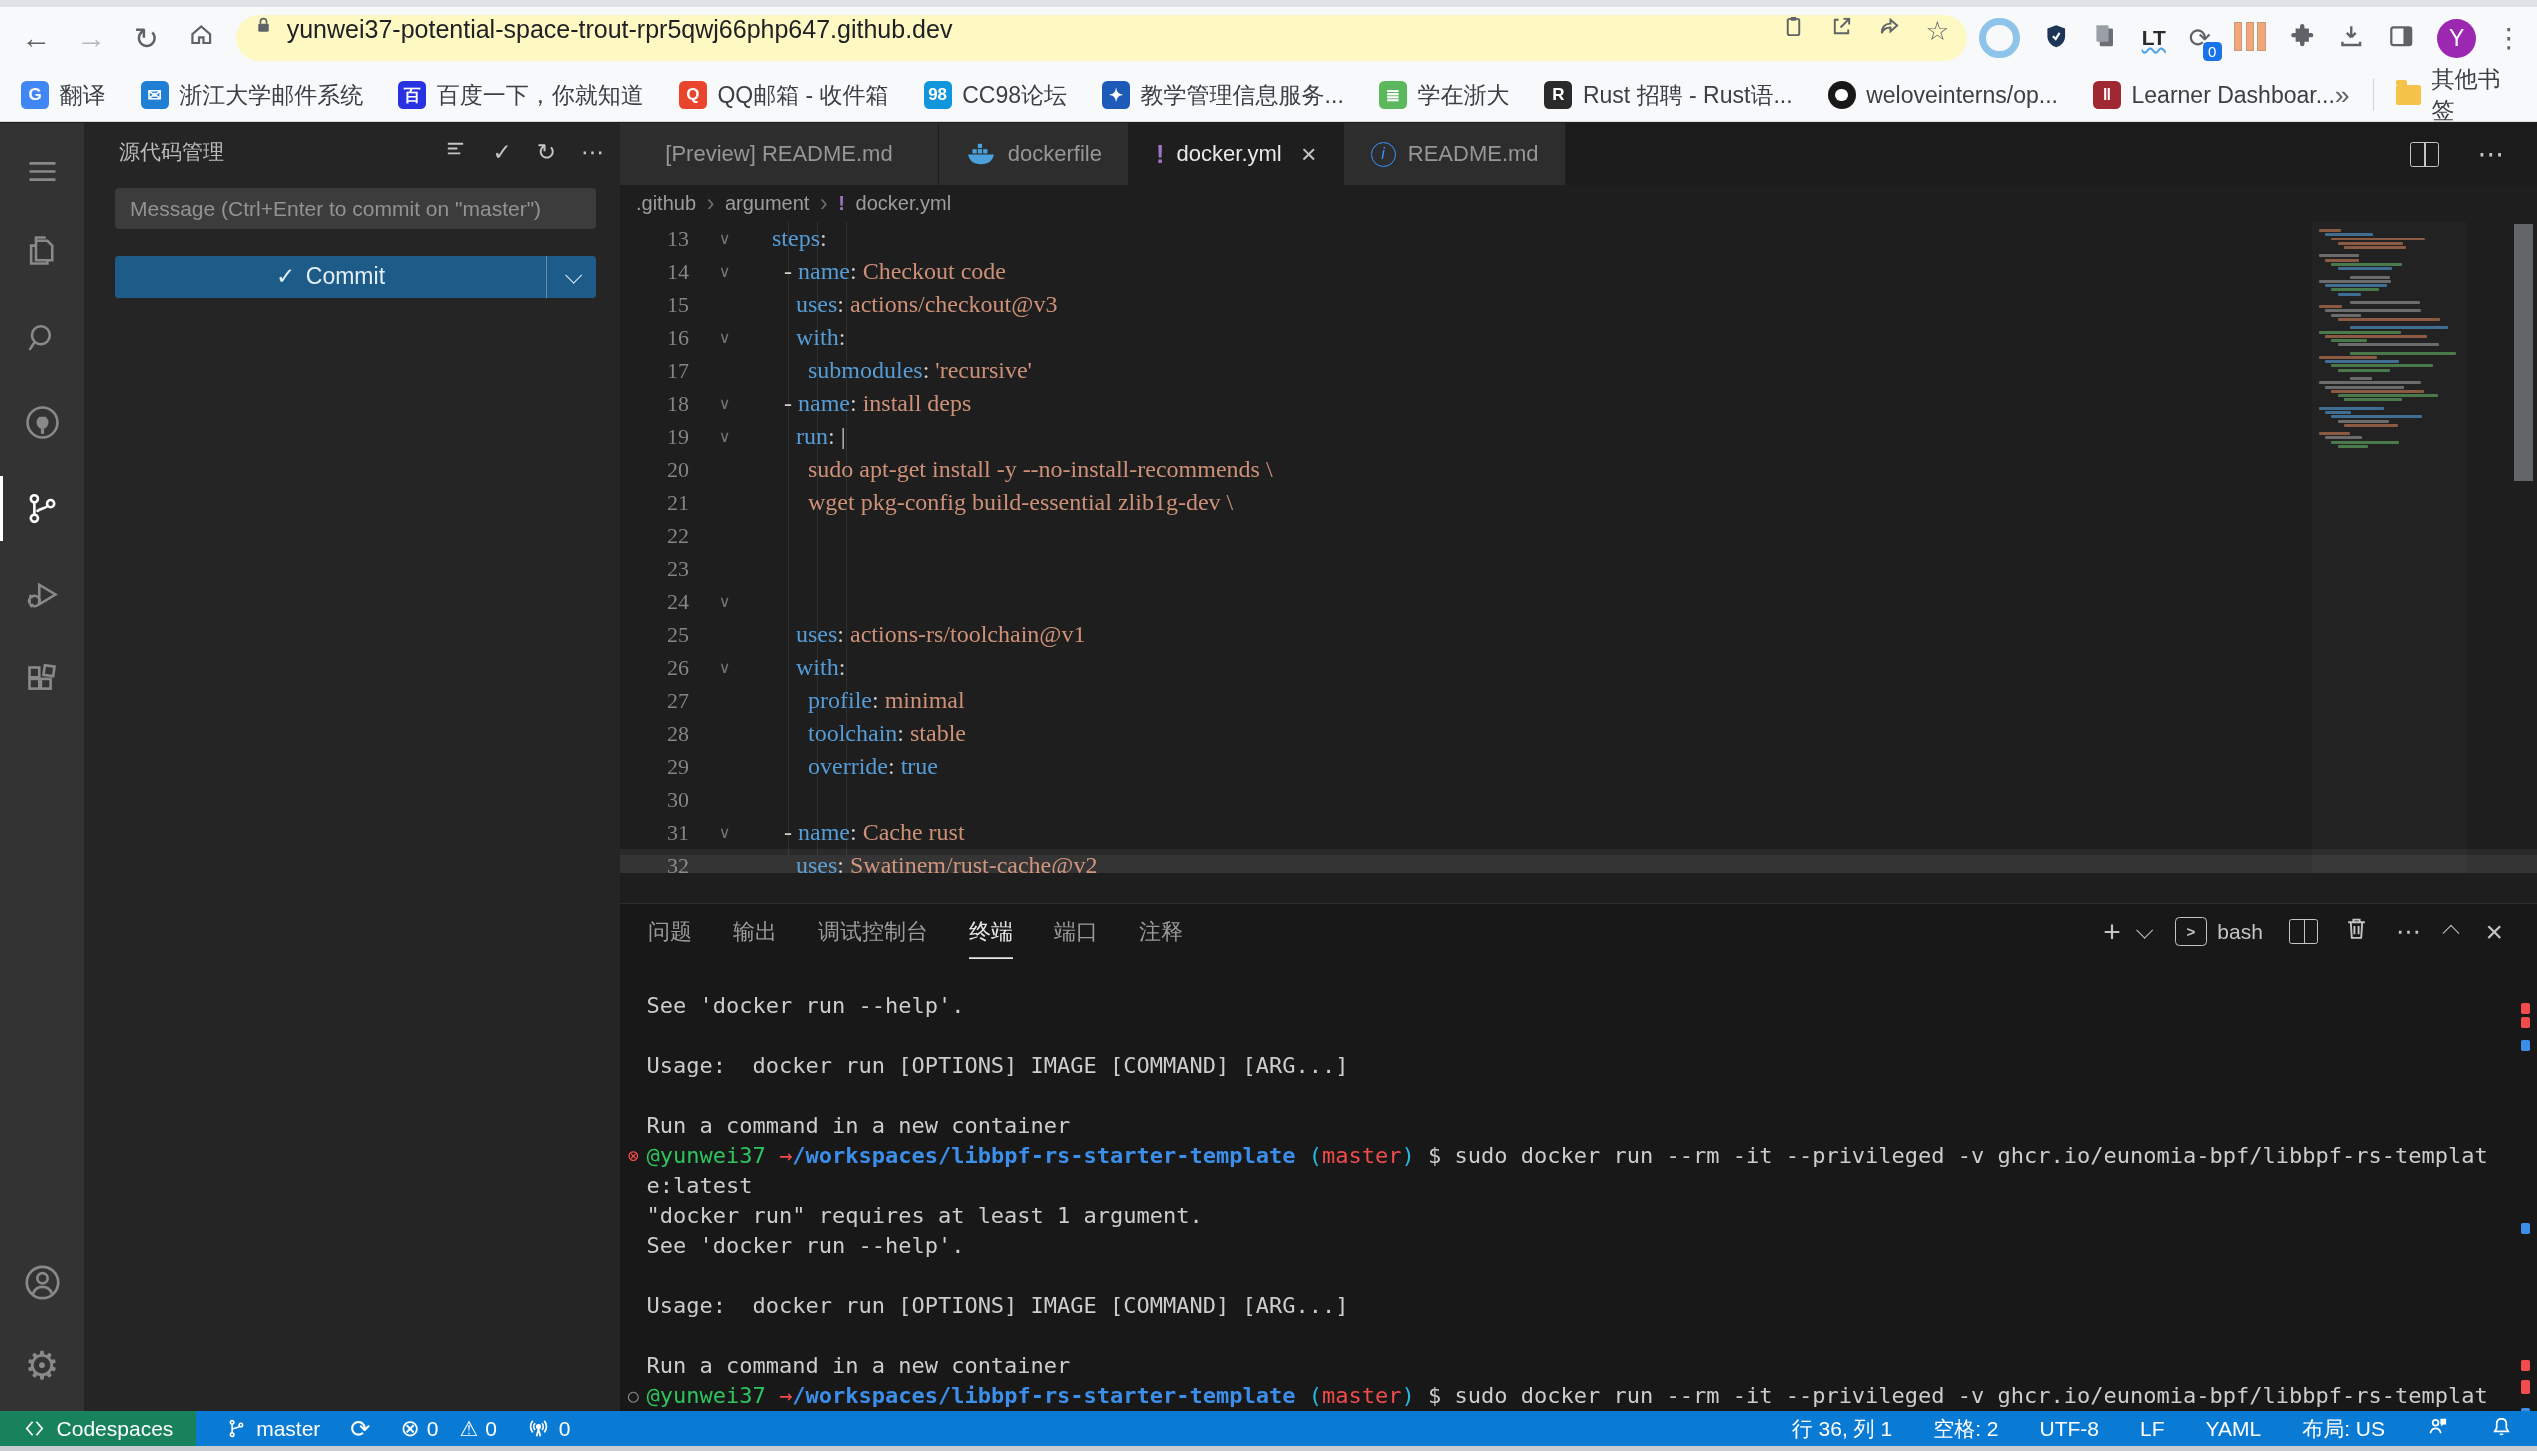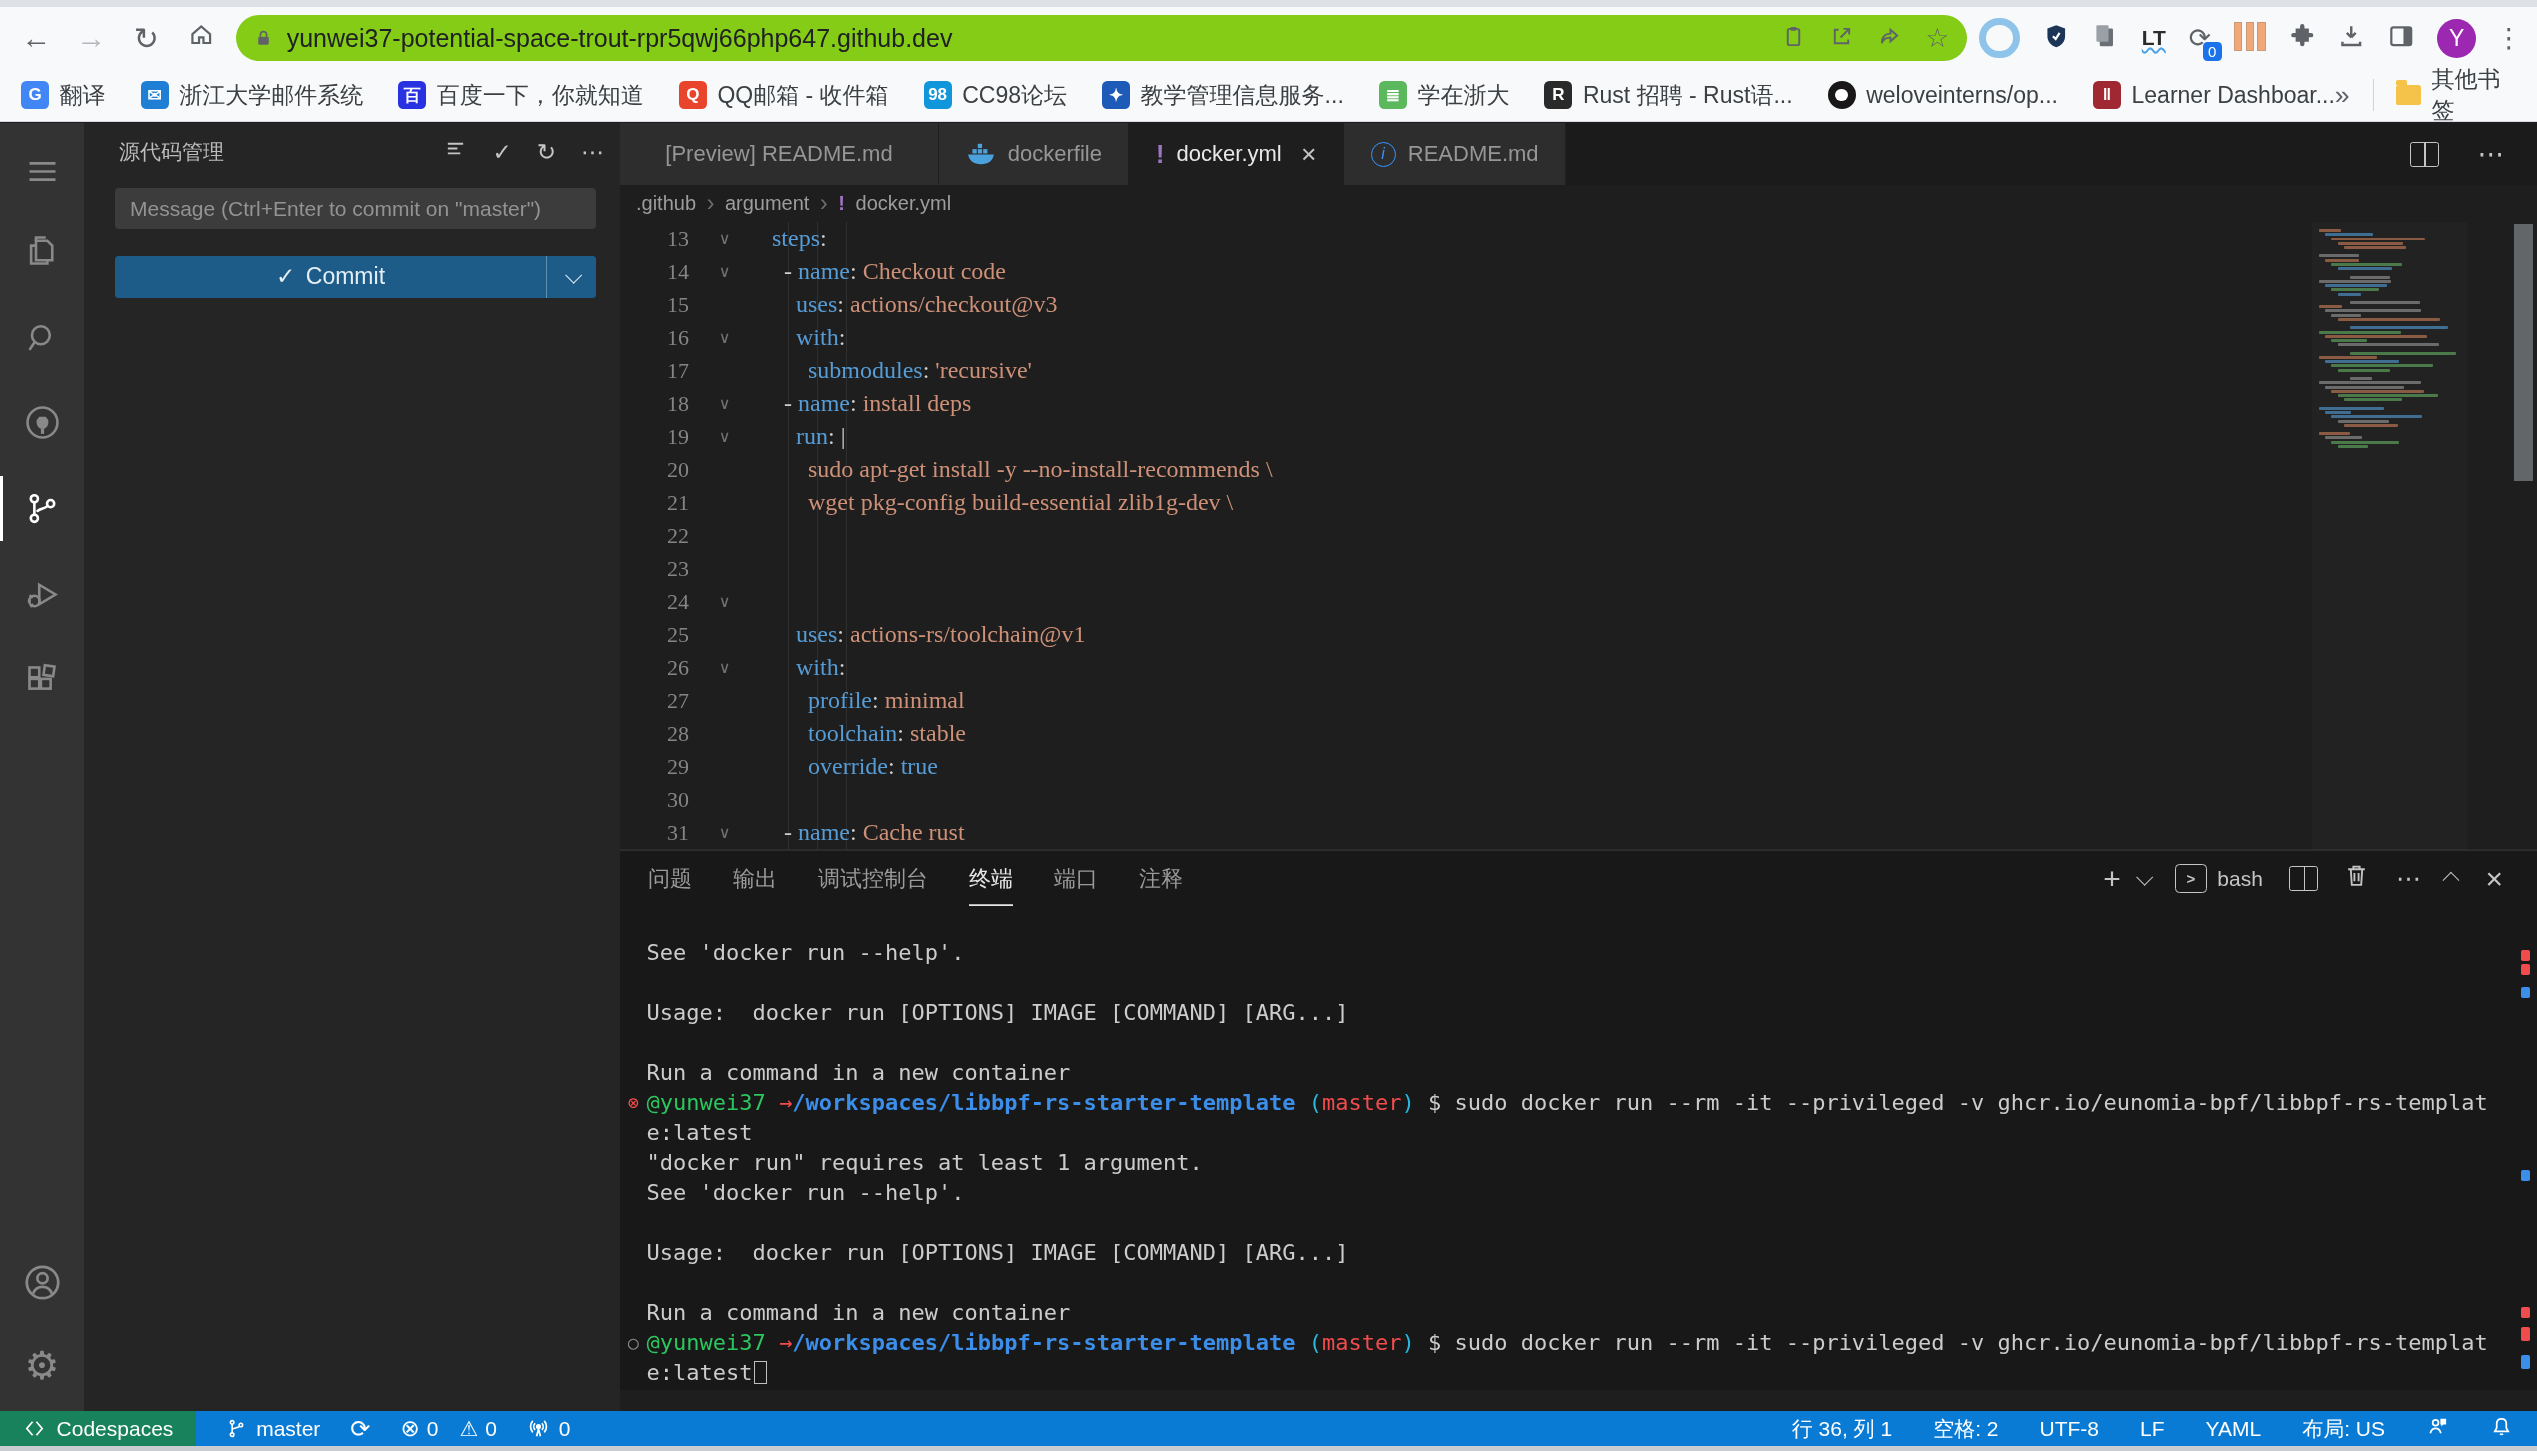--- a/index.html
+++ b/index.html
@@ -5,21 +5,21 @@
   html,body{margin:0;padding:0;background:#1e1e1e;}
   #root{position:relative;width:2538px;height:1451px;overflow:hidden;font-family:"Liberation Sans",sans-serif;background:#1e1e1e;}
   .abs{position:absolute;}
   pre{margin:0;font:inherit;white-space:pre;}
 
   
   #tabstrip{left:0;top:0;width:100%;height:7px;background:#dee1e6;}
   #toolbar{left:0;top:7px;width:100%;height:62px;background:#f8f9fa;display:flex;align-items:center;}
   .navic{width:55px;text-align:center;font-size:30px;color:#5f6368;flex:none;}
   .navic.dim{color:#b4b8bd;}
-  #urlpill{flex:1;height:46px;margin:0 12.3px 0 7px;border-radius:23px;background:#84cc16;display:flex;align-items:center;padding:0 17.6px;min-width:0;}
+  #urlpill{flex:1;height:46px;margin:0 12.3px 0 7px;border-radius:23px;background:#fef9c3;display:flex;padding:0 17.6px;min-width:0;}
   #urltext{font-size:25px;color:#202124;margin-left:12.3px;white-space:nowrap;overflow:hidden;flex:1;}
   .pillic{flex:none;margin-left:25px;color:#5f6368;}
   .extic{flex:none;margin-right:23px;color:#5f6368;position:relative;}
   #avatar{width:39px;height:39px;border-radius:50%;background:#9c27b0;color:#fff;font-size:23px;display:flex;align-items:center;justify-content:center;flex:none;margin-right:19.4px;}
   .kebab{font-size:26.5px;color:#5f6368;margin-right:16px;flex:none;}
   #bookmarks{left:0;top:69px;width:100%;height:53px;background:#f8f9fa;border-bottom:0.9px solid #d7dade;display:flex;align-items:center;padding:0 21px;box-sizing:border-box;}
   #bm-list{display:flex;align-items:center;gap:35px;white-space:nowrap;}
   .bm{display:flex;align-items:center;gap:10.6px;font-size:23px;color:#3c4043;}
   .bm-ic{width:28px;height:28px;border-radius:5.3px;color:#fff;font-size:17px;font-weight:bold;display:flex;align-items:center;justify-content:center;flex:none;}
   .bm-right{margin-left:auto;display:flex;align-items:center;gap:23px;}
@@ -63,21 +63,21 @@
   .cl .fold{width:71px;flex:none;color:#c5c5c5;opacity:.5;text-align:center;font-size:16px;}
   .tk-p{color:#cfcfcf;} .tk-k{color:var(--yaml-key);} .tk-v{color:var(--yaml-value);} .tk-kw{color:var(--yaml-key);}
   .guide{position:absolute;top:0;bottom:17.6px;width:0.9px;background:rgba(255,255,255,.08);}
   #hscroll{position:absolute;left:0;right:0;bottom:0;height:17.6px;background:rgba(255,255,255,.05);}
   #minimap{position:absolute;left:1692px;top:0;width:155px;height:100%;background:rgba(255,255,255,.02);}
   .mm{position:absolute;height:2.6px;border-radius:0.9px;}
   #vscroll{position:absolute;left:1892px;top:0;width:23px;height:100%;}
   #vslider{position:absolute;left:1.8px;top:1.8px;width:19.4px;height:257px;background:rgba(185,190,196,.45);}
 
   
-  #panel{position:absolute;left:0;right:0;top:727px;height:539px;background:#181818;border-top:0.9px solid #2e2e2e;}
+  #panel{position:absolute;left:0;right:0;top:780px;height:539px;background:#181818;border-top:0.9px solid #2e2e2e;}
   #panel-head{height:55px;display:flex;align-items:center;padding-left:28px;gap:41px;font-size:22px;color:#9a9a9a;}
   .ptab{height:100%;display:flex;align-items:center;}
   .ptab.active{color:#e7e7e7;box-shadow:inset 0 -1.8px 0 #e7e7e7;}
   #panel-acts{margin-left:auto;display:flex;align-items:center;gap:26.5px;padding-right:35px;color:#c5c5c5;font-size:25px;}
   .term-badge{width:30px;height:26.5px;border:1.8px solid #c5c5c5;border-radius:4.4px;display:flex;align-items:center;justify-content:center;font-size:15px;font-weight:bold;}
   #bash-label{font-size:21px;margin-left:-16px;}
   #term{padding-top:32px;}
   .tl{display:flex;height:30px;line-height:30px;font-family:"DejaVu Sans Mono",monospace;font-size:22px;color:#cccccc;}
   .tl .deco{width:26.5px;flex:none;text-align:center;font-size:18.5px;}
   .t-d{color:#cccccc;} .t-g{color:var(--term-green);} .t-r{color:var(--term-red);}

